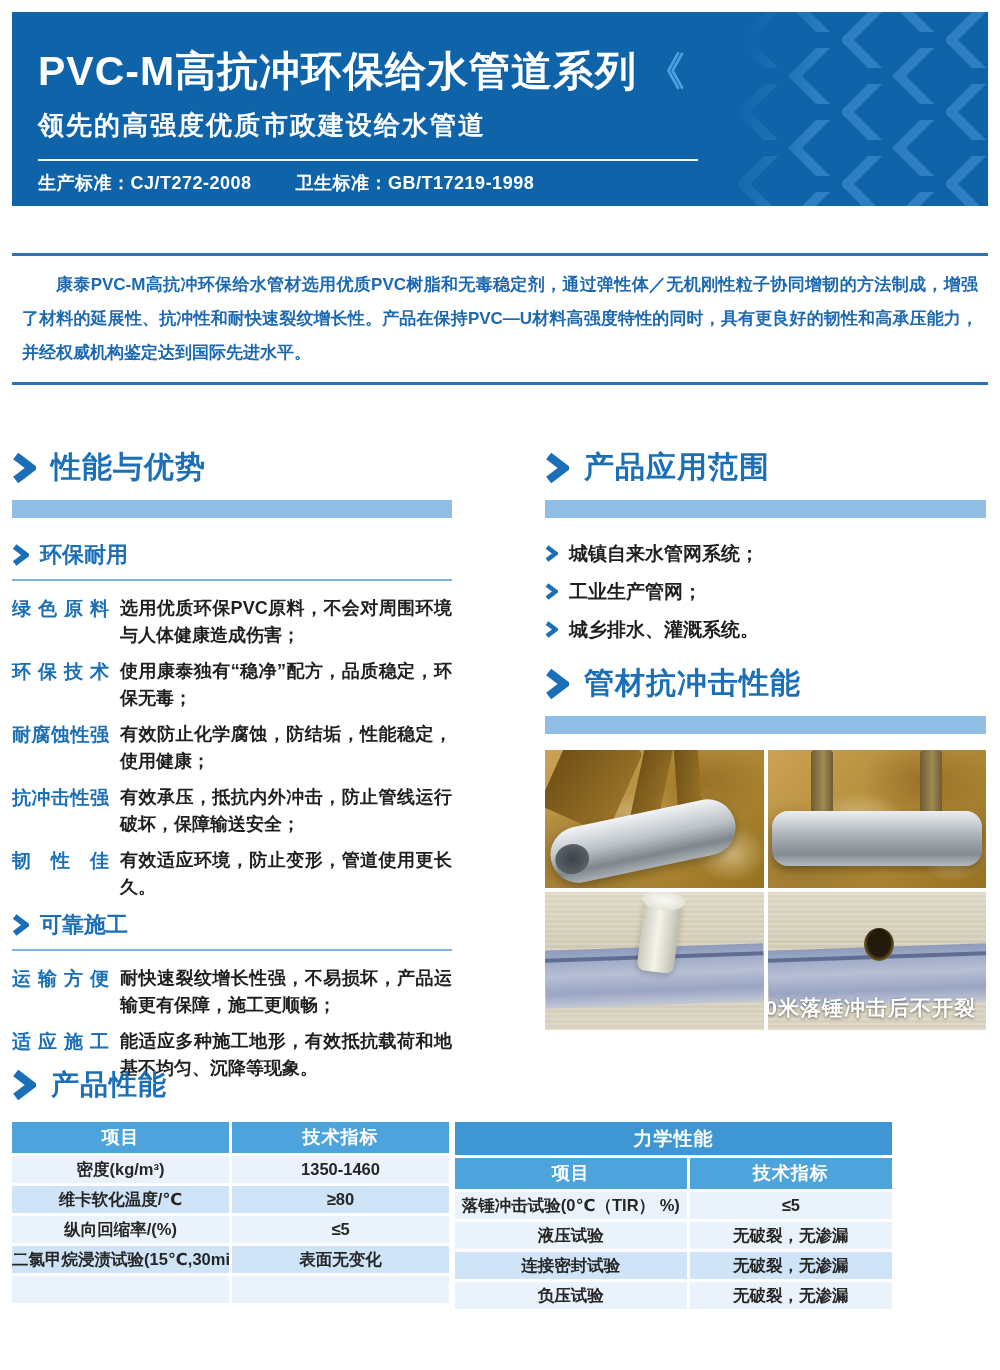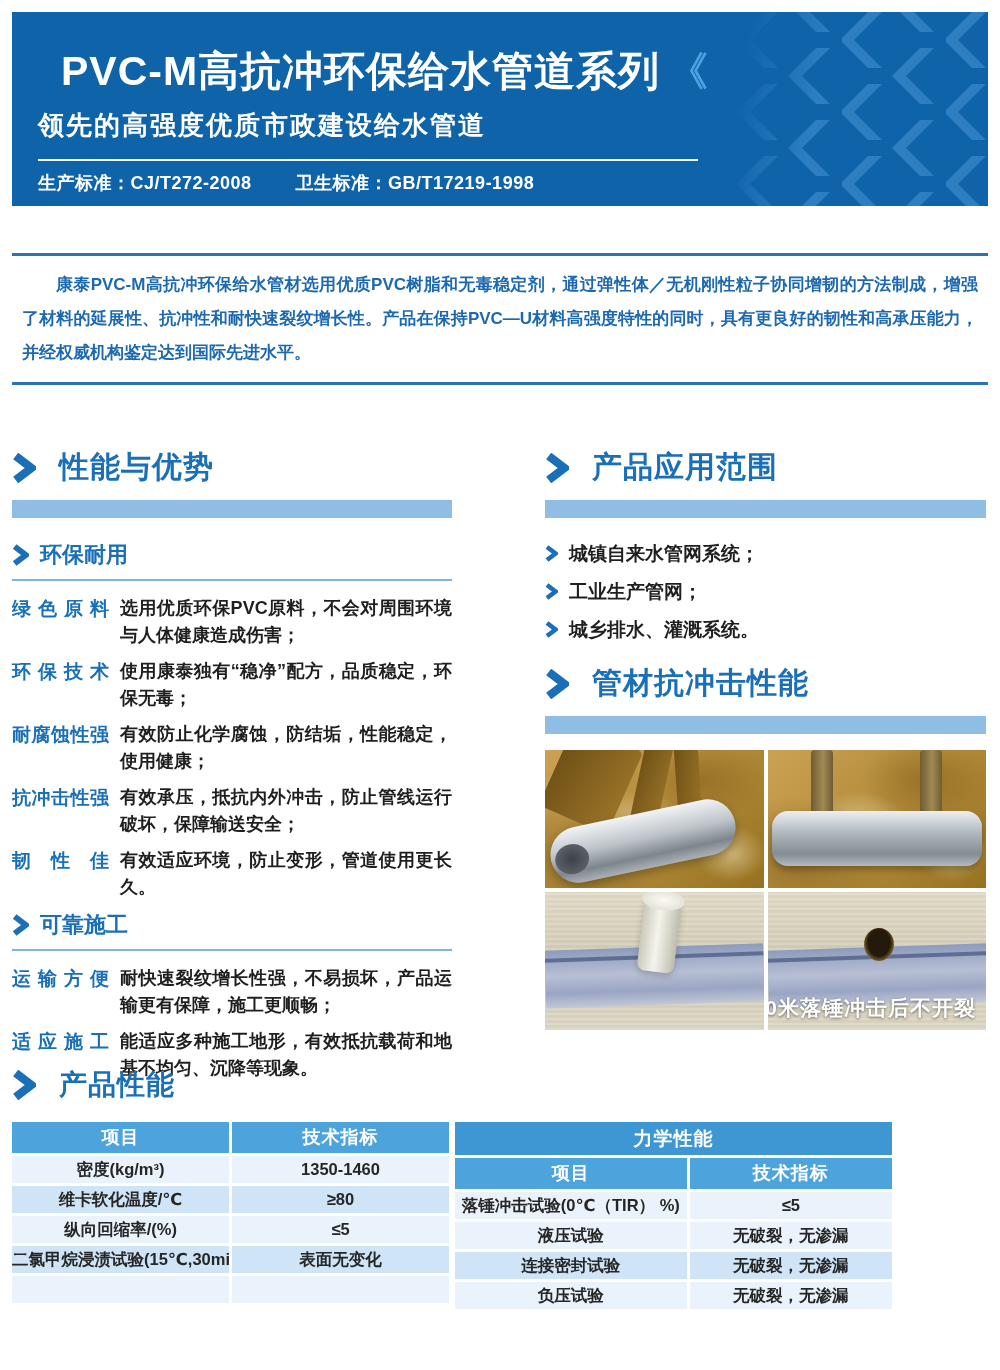--- a/index.html
+++ b/index.html
@@ -16,21 +16,21 @@
     position:absolute; left:12px; top:12px; width:976px; height:194px;
     background:#0e63a9; color:#fff; overflow:hidden;
   }
   .hero-pattern {
     position:absolute; right:0; top:0; height:194px; width:250px;
     -webkit-mask-image:linear-gradient(100deg, transparent 0 4%, #000 34%);
     mask-image:linear-gradient(100deg, transparent 0 4%, #000 34%);
   }
   .hero-title {
     position:absolute; left:26px; top:32px;
-    font-size:41px; font-weight:bold; letter-spacing:1px; white-space:nowrap;margin-left:23px;
+    font-size:41px; font-weight:bold; letter-spacing:1px; white-space:nowrap;
   }
   .hero-title .accent { color:#49a2e1; margin-left:8px; font-size:40px; }
   .hero-sub {
     position:absolute; left:26px; top:96px;
     font-size:26px; font-weight:bold; letter-spacing:2px;
   }
   .hero-line {
     position:absolute; left:26px; top:147px; width:660px; height:2px;
     background:rgba(255,255,255,.95);
   }
@@ -44,21 +44,21 @@
     position:absolute; left:12px; top:253px; width:976px;
     border-top:3px solid #2b72b6; border-bottom:3px solid #2b72b6;
     padding:12px 10px 12px;
   }
   .intro p {
     text-indent:2em; color:#1d69b1; font-weight:bold;
     font-size:17px; line-height:34px; text-align:justify;
   }
 
   
-  .sec-head { display:flex; align-items:center; gap:23px; color:#1a6fb6; }
+  .sec-head { display:flex; align-items:center; gap:15px; color:#1a6fb6; }
   .sec-head .txt { font-size:30px; font-weight:bold; letter-spacing:1px; }
   .sec-head.smaller .txt { font-size:28px; }
   .bar { height:18px; background:#90bde4; margin-top:12px; }
   .chev { color:#1a6fb6; flex:0 0 auto; }
   .chev.lg { width:24px; height:30px; }
   .chev.sm { width:17px; height:22px; }
   .chev.xs { width:13px; height:17px; margin-top:5px; }
 
   
   .col-left  { position:absolute; left:12px;  top:447px; width:440px; }

